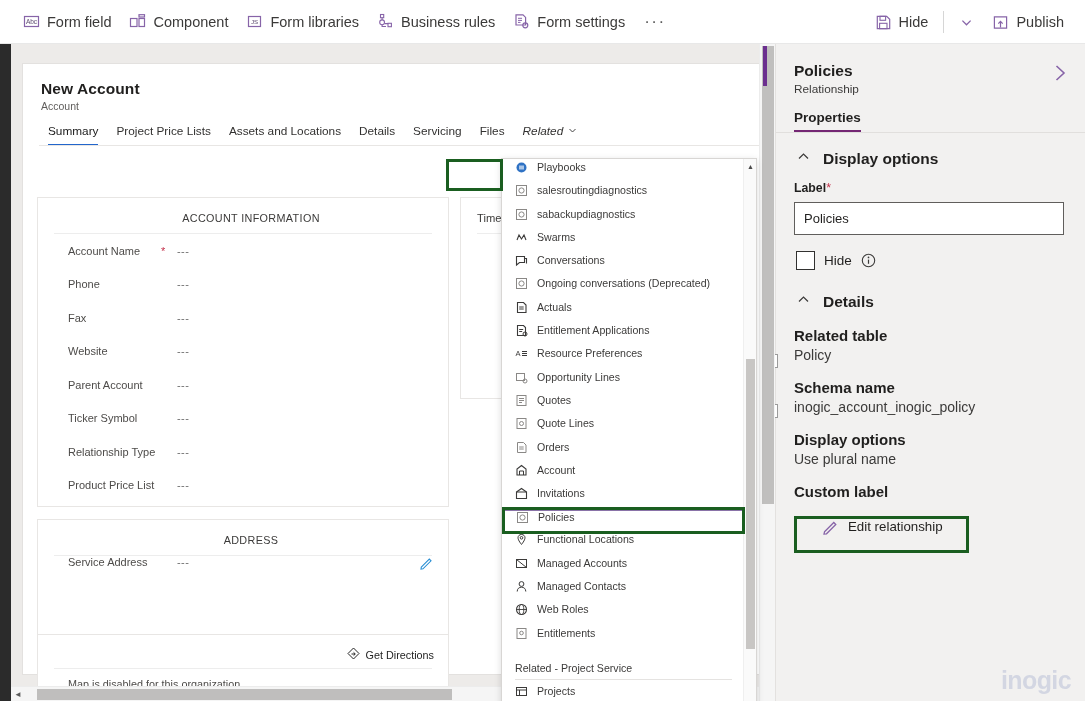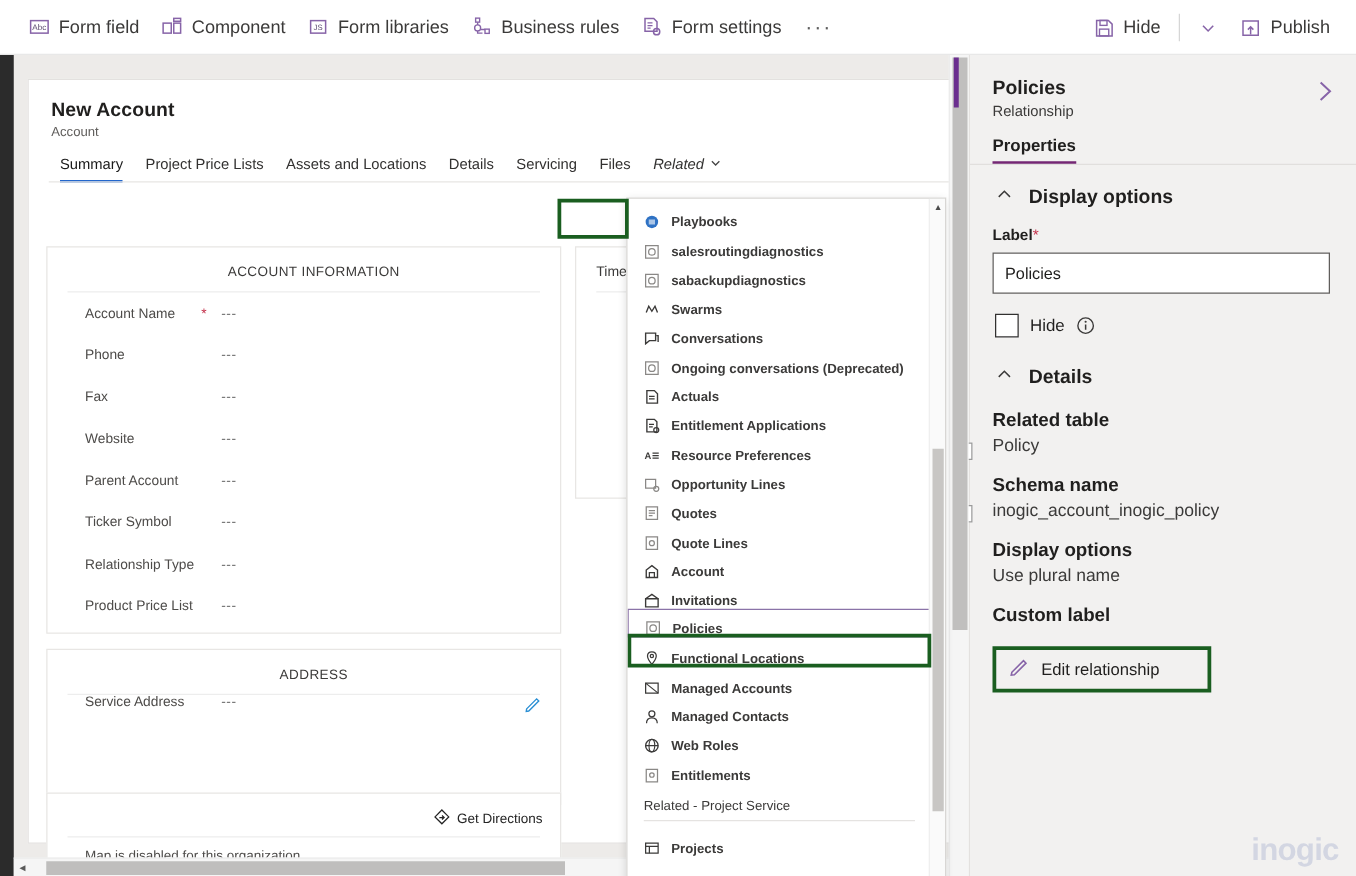--- a/index.html
+++ b/index.html
@@ -90,23 +90,23 @@
   .tl-title { font-size:11.2px; color:#3b3a39; padding:14px 0 9px 16px; }
 
   
   .flyout {
     position:absolute; left:501px; top:114px; width:256px; height:570px;
     background:#ffffff; border:1px solid #d8d6d4;
     box-shadow:0 2px 7px rgba(0,0,0,.14); z-index:30; overflow:hidden;
   }
   .fly-list { position:absolute; left:0; top:0; width:243px; height:570px;
               overflow:hidden; padding-top:2px; }
-  .fly-item { display:flex; align-items:flex-end; gap:9px; height:23.3px;
+  .fly-item { display:flex; align-items:flex-start; gap:9px; height:23.3px;
               padding-left:13px; cursor:pointer; font-size:10.6px; color:#3b3a39;
-              white-space:nowrap; position:relative;font-weight:bold; }
+              white-space:nowrap; position:relative; }
   .fly-item.selected { border:1px solid #8a73a8; background:#fff; height:23px; }
   .fly-ico { width:13px; height:13px; flex:0 0 13px; display:flex;
              align-items:center; justify-content:center; color:#7a7a7a; }
   .fly-group { font-size:10.6px; color:#3b3a39; padding:12px 0 5px 13px; }
   .fly-group-rule { height:1px; background:#e5e3e1; margin:0 13px 5px 13px; }
   .ann-policies { position:absolute; left:0px; top:348px; width:243px; height:27px;
                   border:3px solid #1a5e20; z-index:35; pointer-events:none; }
 
   
   .fly-sb { position:absolute; right:0; top:0; width:13px; height:570px;
@@ -164,22 +164,22 @@
               display:flex; align-items:center; }
   .pp-check-row { display:flex; align-items:center; gap:9px; padding:16px 0 0 20px; }
   .pp-checkbox { width:19px; height:19px; border:1.5px solid #323130;
                  background:#fff; cursor:pointer; }
   .pp-check-label { font-size:13.5px; color:#201f1e; }
   .pp-info { width:15px; height:15px; cursor:pointer; }
   .pp-dt-label { font-size:15px; font-weight:600; color:#201f1e;
                  padding:16px 18px 0 18px; }
   .pp-dt-value { font-size:14px; color:#3b3a39; padding:3px 18px 0 18px; }
   .pp-edit-wrap { margin:16px 0 0 18px; width:175px; height:37px;
-                  border:3px solid #1a5e20; display:flex; align-items:center;
-                  gap:9px; padding-left:10px; cursor:pointer; background:#f2f1f0; }
+                  border:3px solid #1a5e20; display:flex; align-items:flex-start;
+                  gap:9px; padding-left:25px; cursor:pointer; background:#f2f1f0; }
   .pp-edit-text { font-size:13.3px; color:#201f1e; }
 
   .watermark { position:absolute; right:14px; bottom:6px;
                font-size:25px; font-weight:700; color:#c9cede;
                letter-spacing:-.6px; opacity:.75; font-family:"Liberation Sans", sans-serif; }
 
   
   .pp-handle { position:absolute; left:-3px; width:5px; height:14px;
                border:1px solid #9a9a9a; background:#fff; }
 </style>
@@ -519,20 +519,29 @@
         <div class="fly-item">
           <span class="fly-ico">
             <svg width="13" height="13" viewBox="0 0 13 13">
                 <rect x="2" y="1.5" width="9" height="10" fill="none" stroke="#8a8886"></rect>
                 <circle cx="6.5" cy="6.5" r="2" fill="none" stroke="#8a8886"></circle>
               </svg>
           </span>
           <span>Quote Lines</span>
         </div>
 
+        <div class="fly-item">
+          <span class="fly-ico">
+            <svg width="13" height="13" viewBox="0 0 13 13">
+                <path d="M2.5 1.5 h6 l2.5 2.5 v7.5 h-8.5 z" fill="none" stroke="#8a8886"></path>
+                <path d="M4.2 6 h4.5 M4.2 8 h4.5" stroke="#8a8886"></path>
+              </svg>
+          </span>
+          <span>Orders</span>
+        </div>
 
         <div class="fly-item">
           <span class="fly-ico">
             <svg width="13" height="13" viewBox="0 0 13 13">
                 <path d="M6.5 1.5 L11 5 v6 h-9 V5 Z" fill="none" stroke="#3b3a39" stroke-width="1.1"></path>
                 <path d="M4.5 11 V7 h4 v4" fill="none" stroke="#3b3a39"></path>
               </svg>
           </span>
           <span>Account</span>
         </div>

